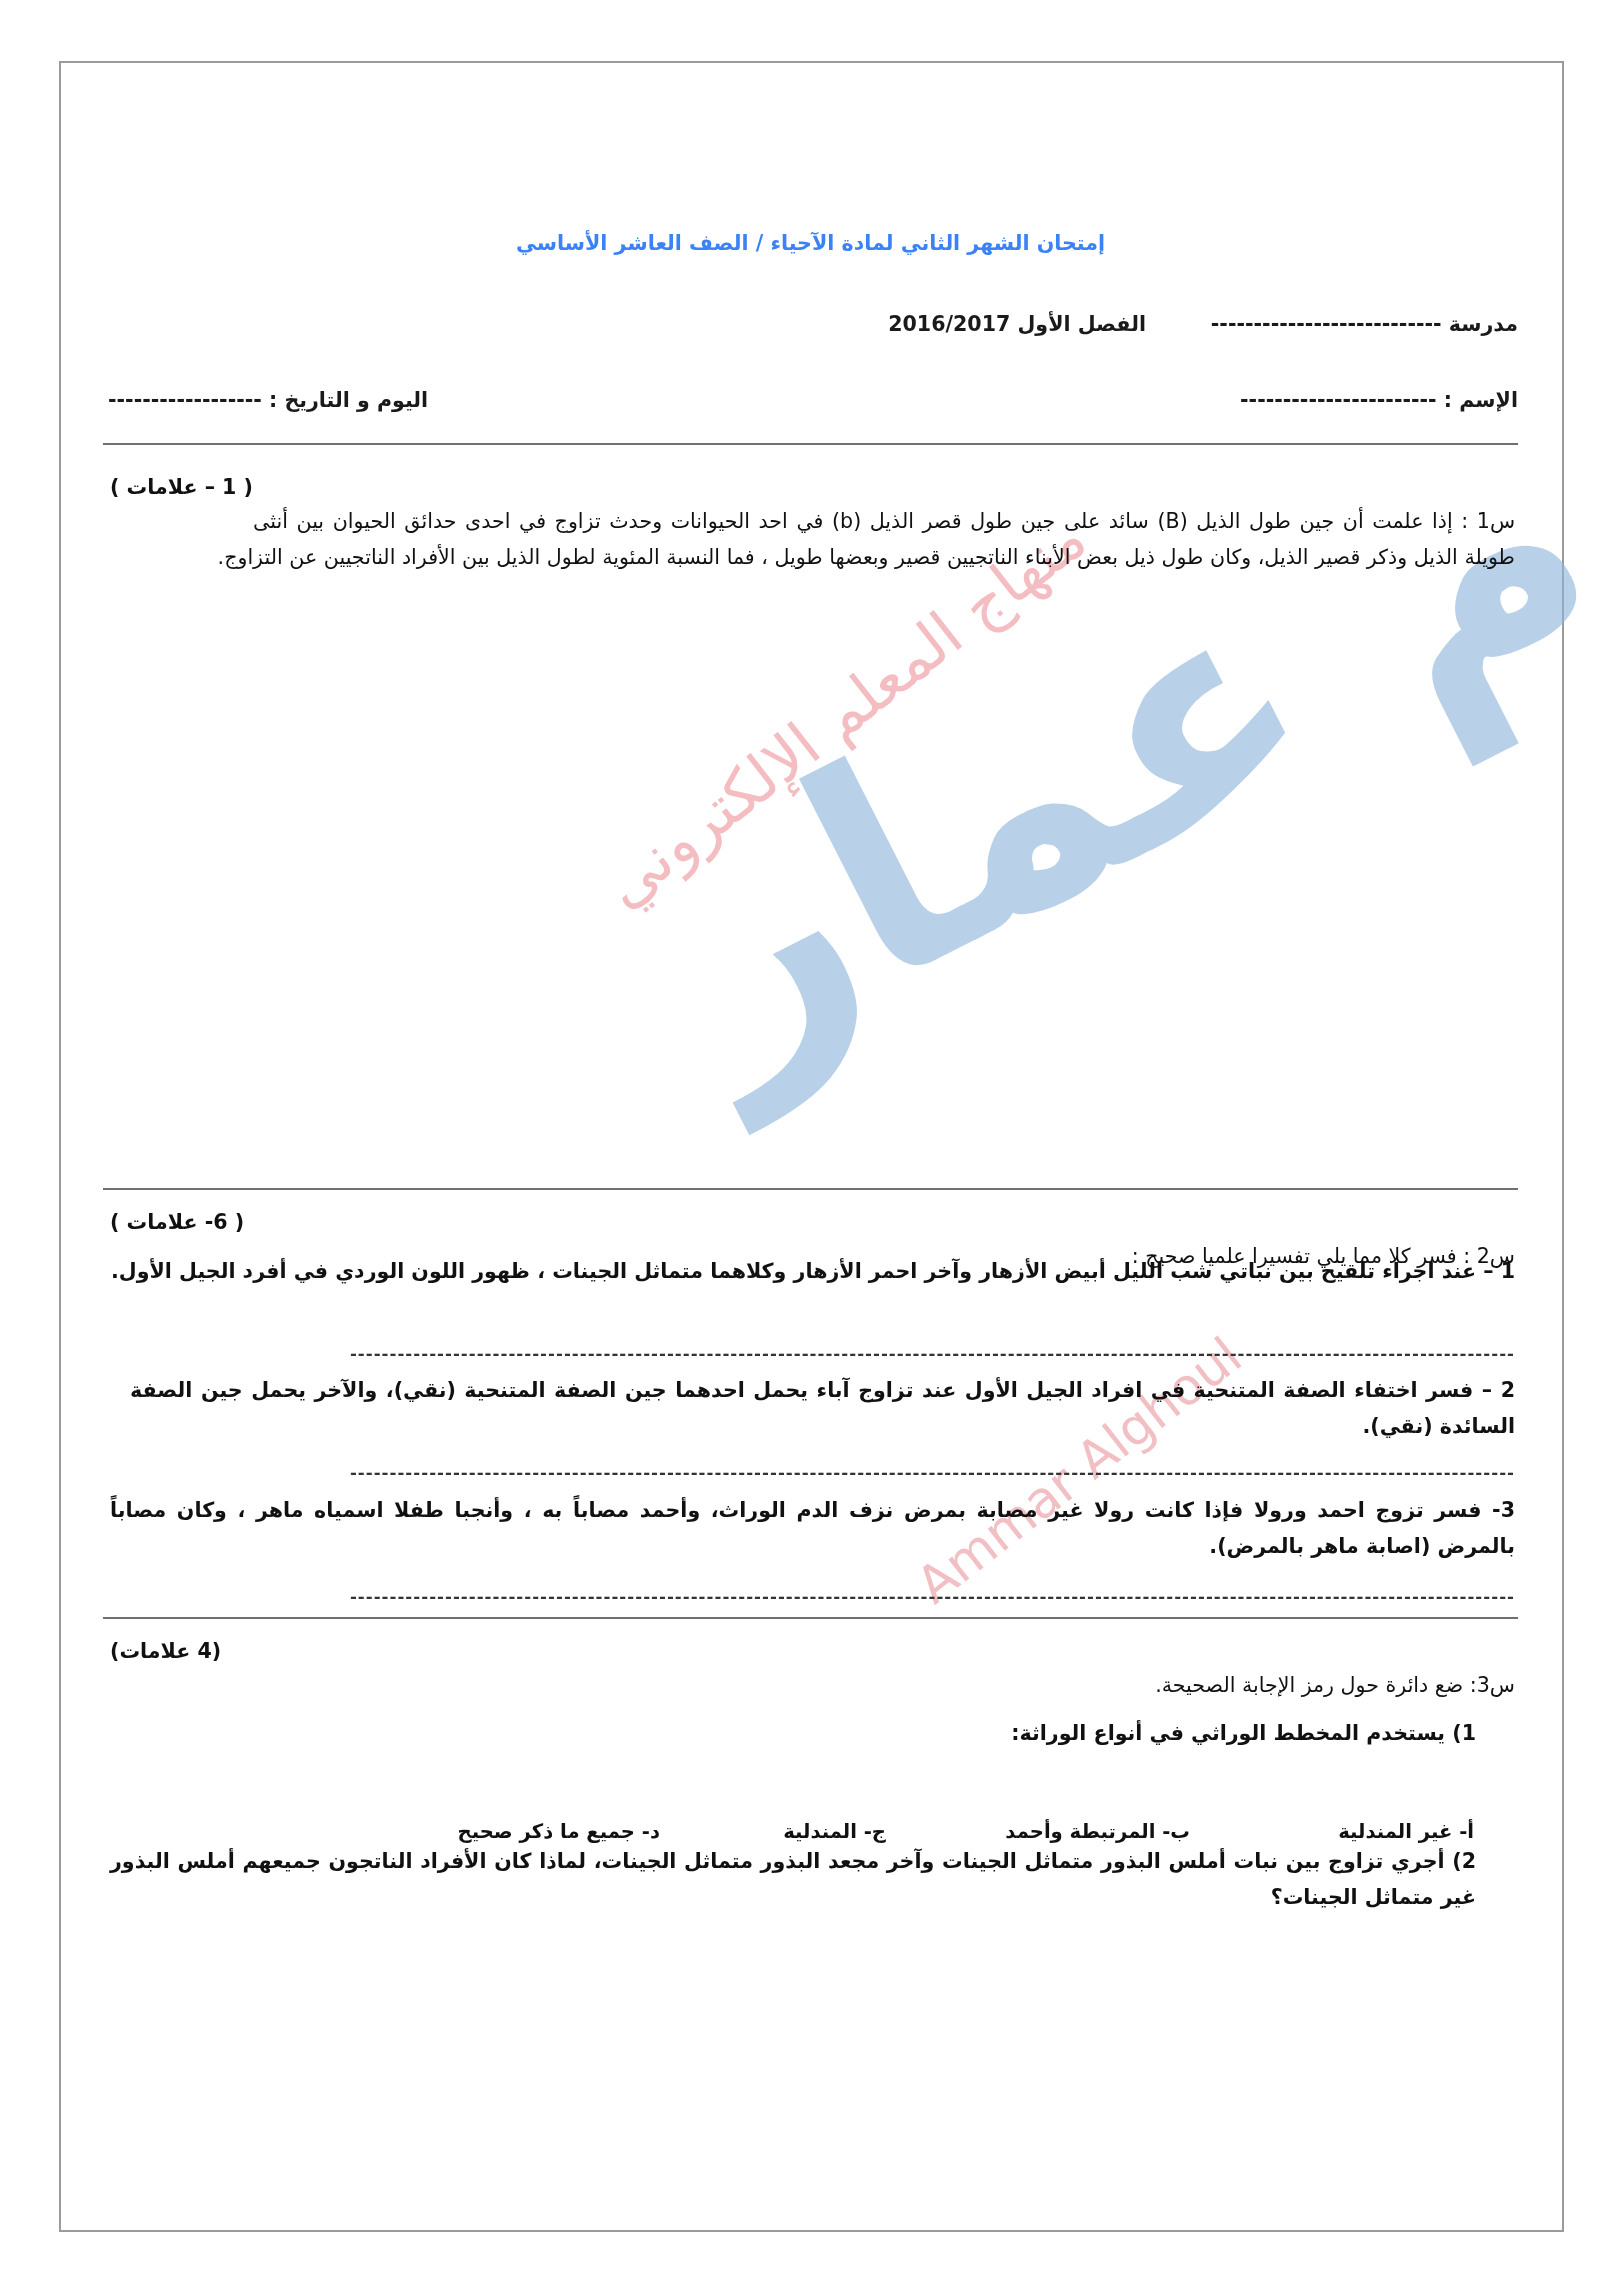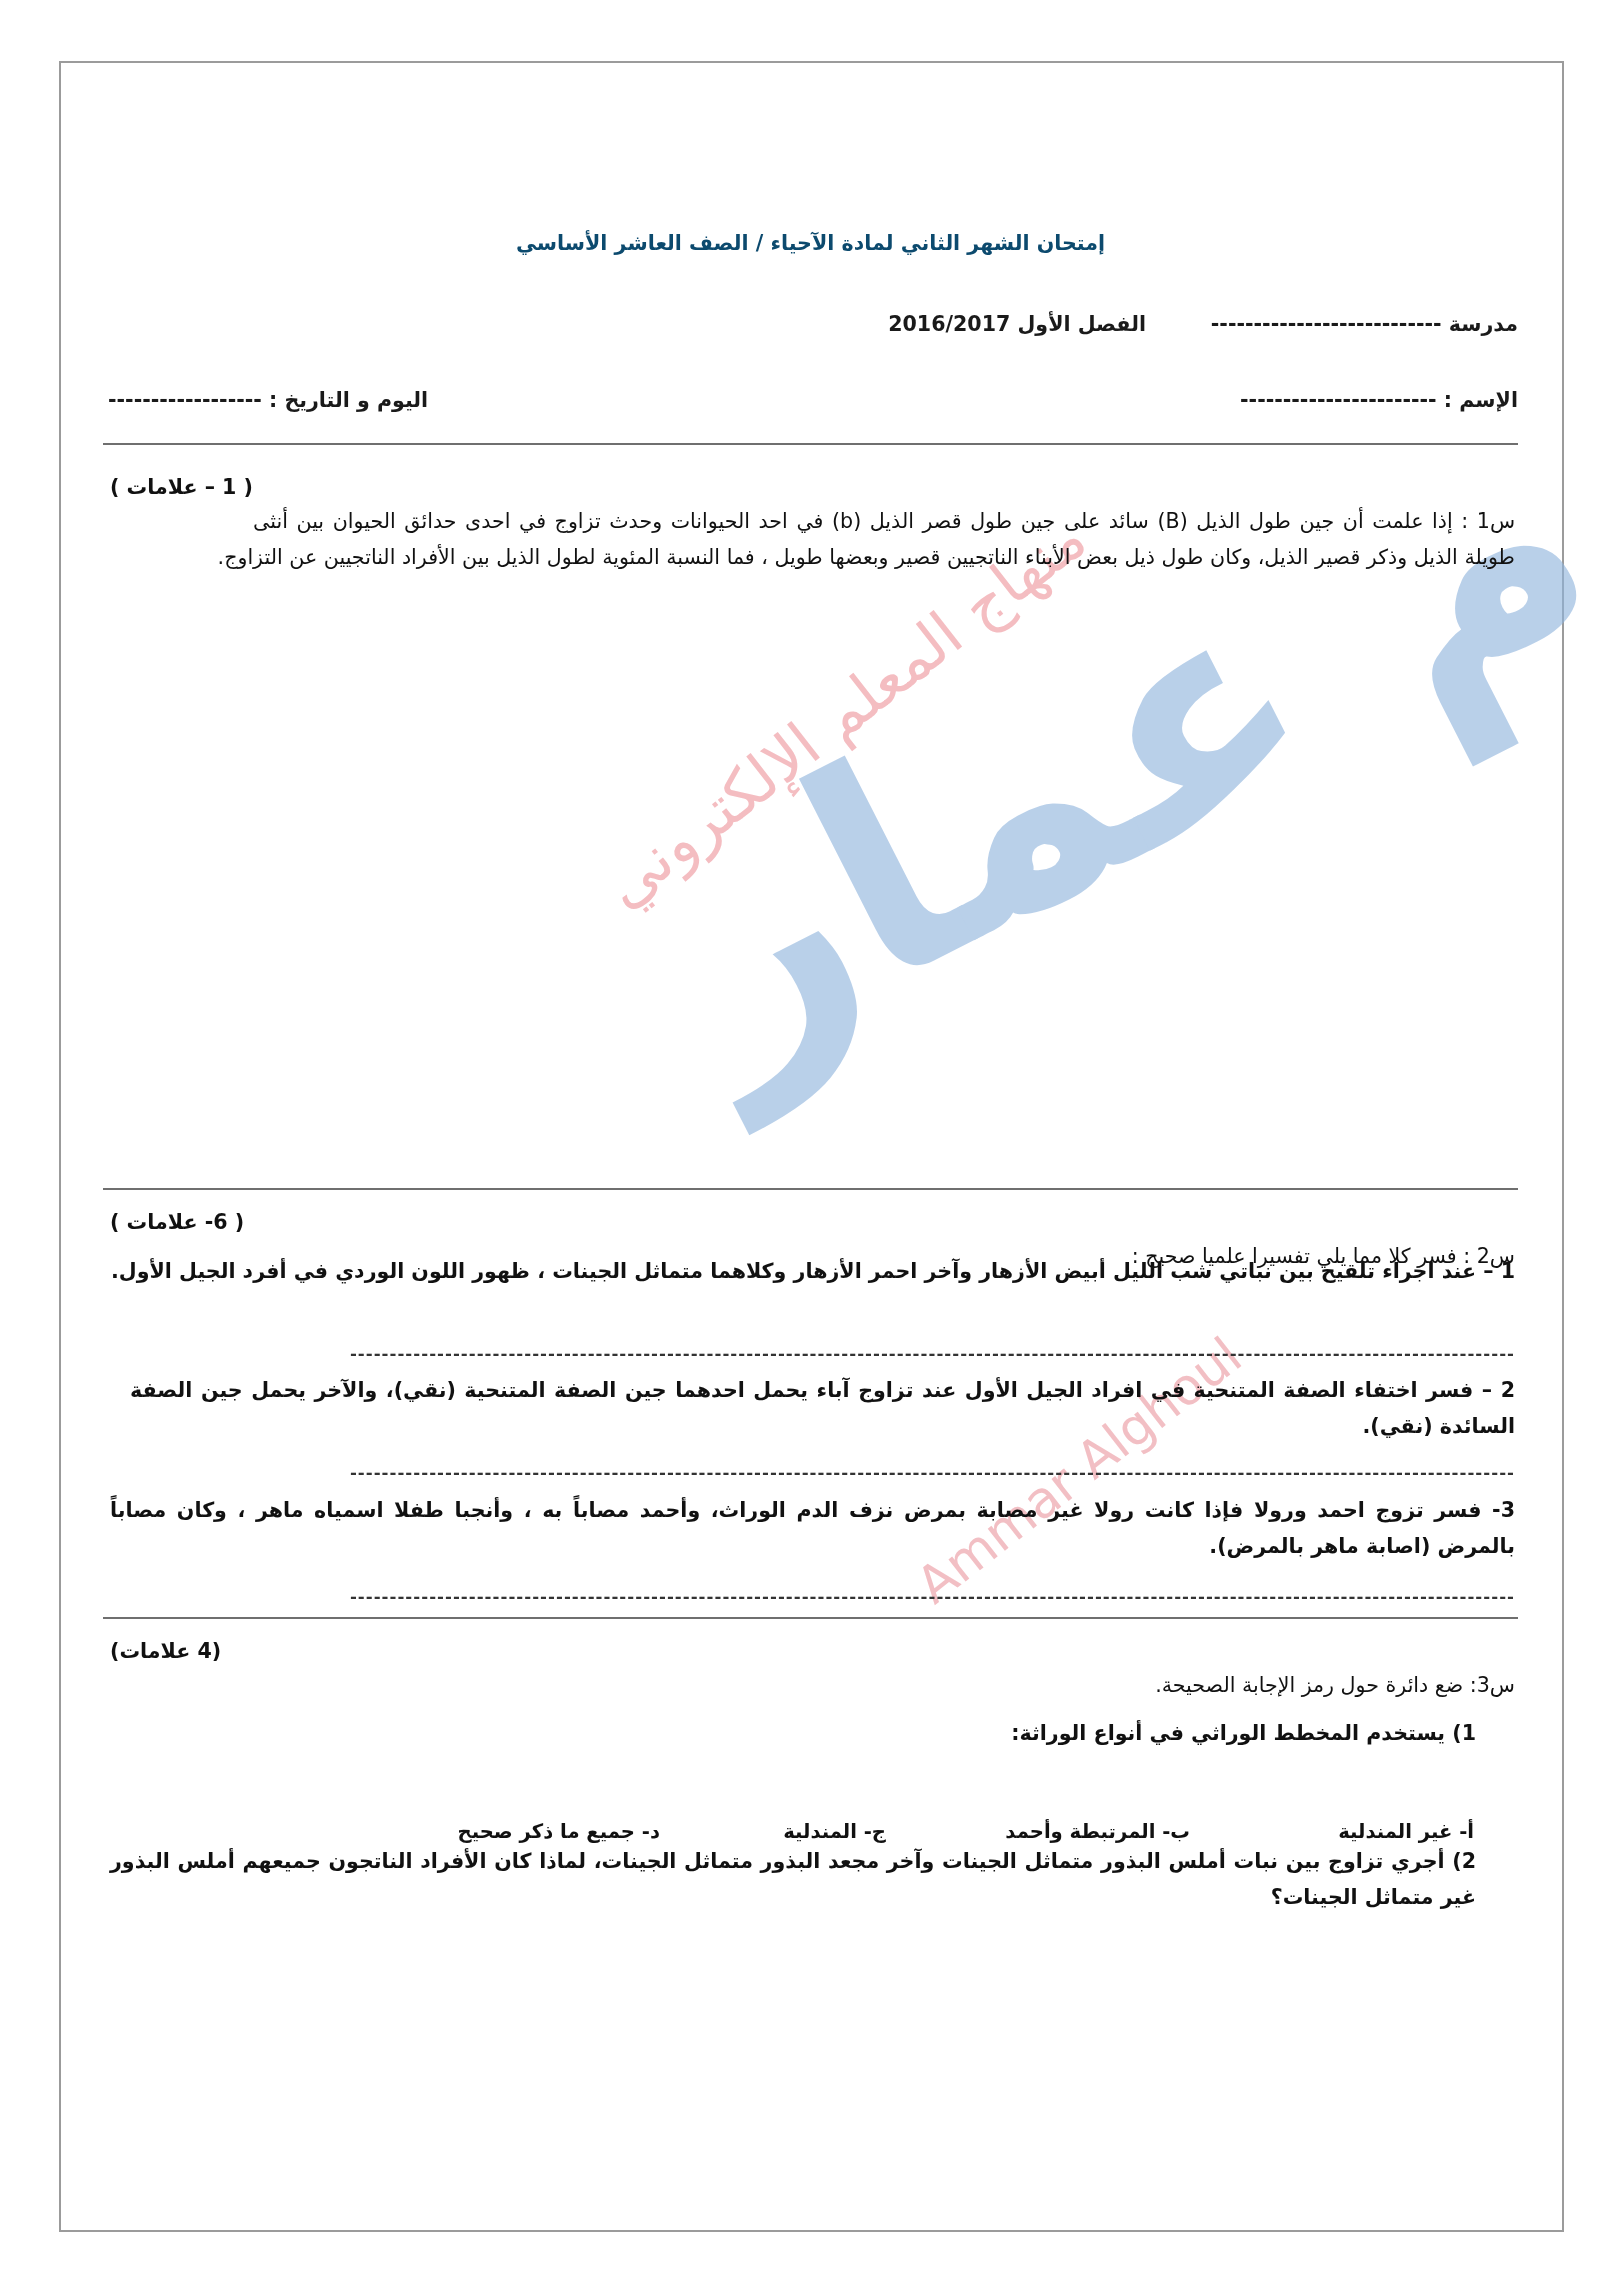--- a/index.html
+++ b/index.html
@@ -89,21 +89,21 @@
 
   
   .exam-title {
     position: absolute;
     top: 231px;
     right: 0;
     left: 0;
     text-align: center;
     font-size: 20.6px;
     font-weight: bold;
-    color: #0c4a6e;
+    color: #3b82f6;
   }
   .hdr-row {
     position: absolute;
     left: 108px;
     right: 103px;
     font-size: 20.6px;
     color: #1a1a1a;
     font-weight: bold;
   }
   .hdr-row1 { top: 312px; }

